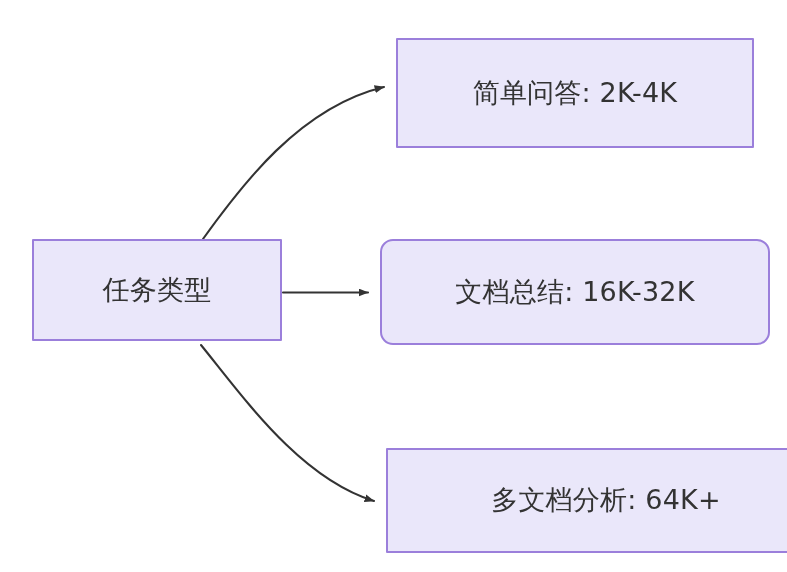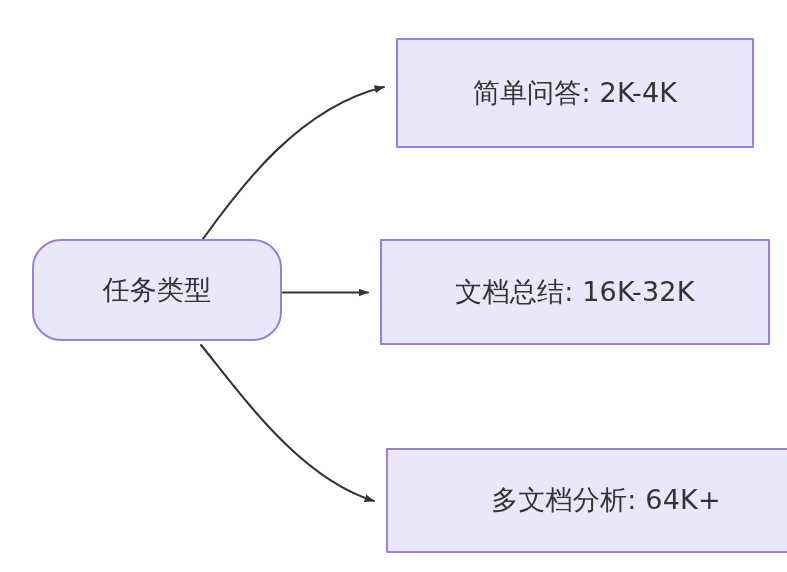--- a/index.html
+++ b/index.html
@@ -42,33 +42,33 @@
     line-height: 1.2;
     letter-spacing: 0.2px;
     white-space: nowrap;
     text-align: center;
   }
   #node-root {
     left: 32px;
     top: 239px;
     width: 250px;
     height: 102px;
-    border-radius: 29px;
   }
   #node-simple-qa {
     left: 396px;
     top: 38px;
     width: 358px;
     height: 110px;
   }
   #node-doc-summary {
     left: 380px;
     top: 239px;
     width: 390px;
     height: 106px;
+    border-radius: 13px;
   }
   #node-multi-doc {
     left: 386px;
     top: 448px;
     width: 440px;
     height: 105px;
   }
 </style>
 </head>
 <body>

